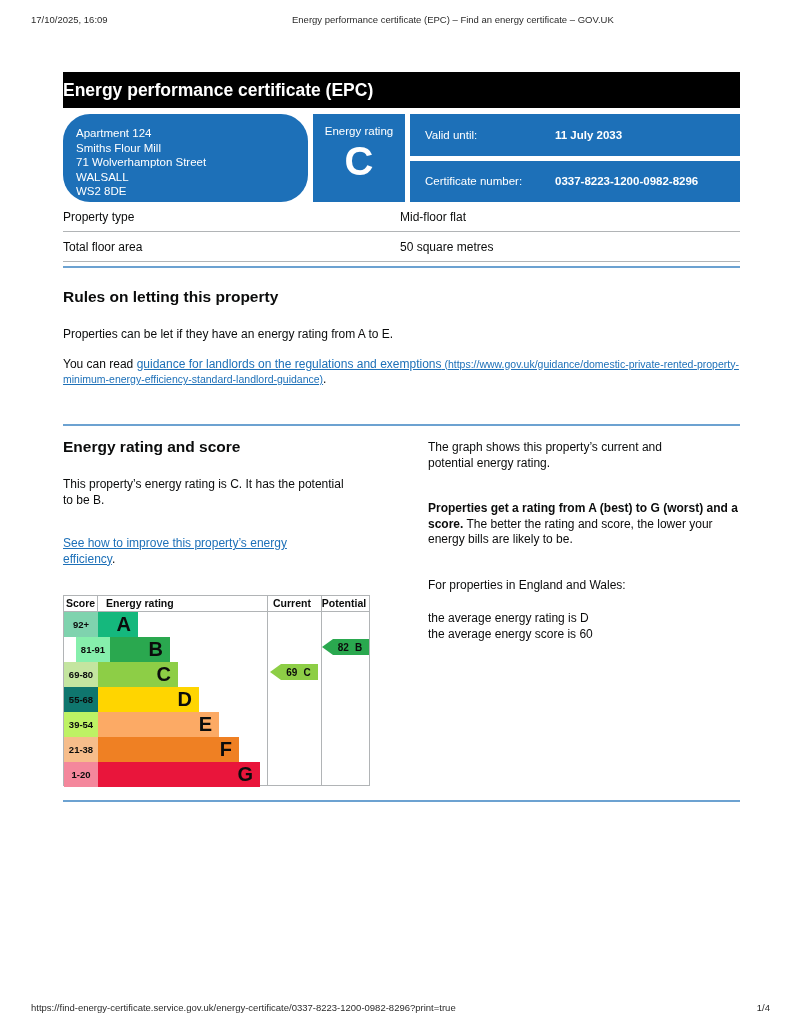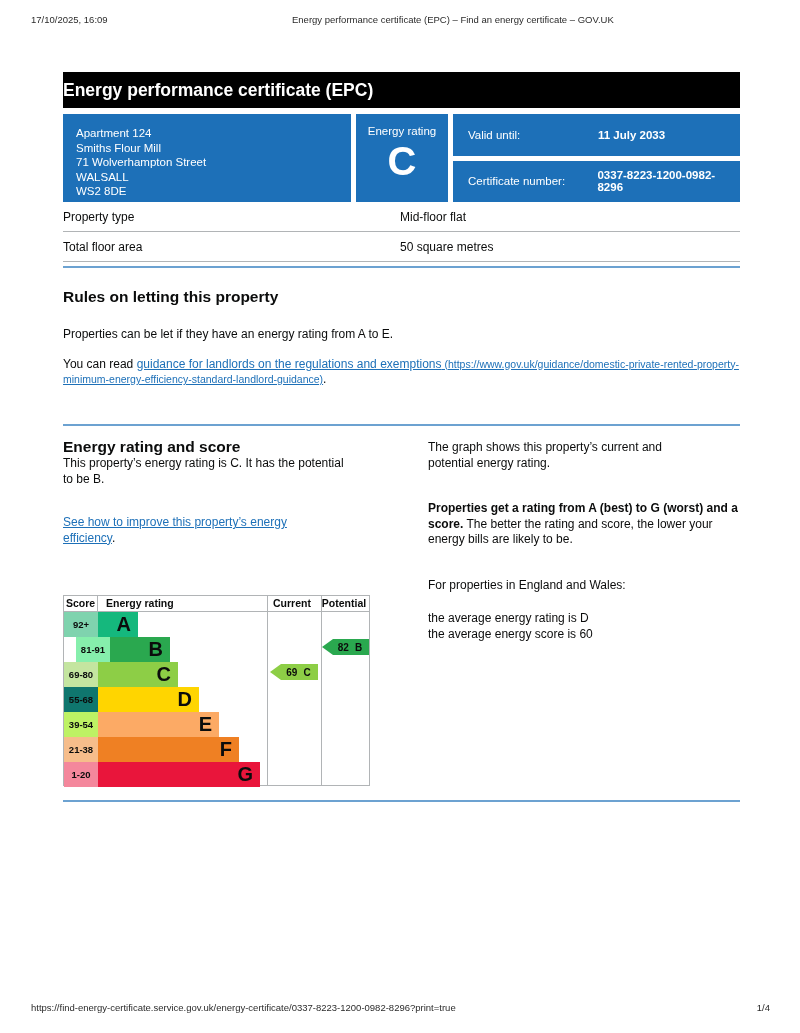--- a/index.html
+++ b/index.html
@@ -11,21 +11,21 @@
   .print-date { left:31px; top:14px; }
   .print-title { left:292px; top:14px; }
   .print-url { left:31px; top:1002px; }
   .print-page { left:auto; right:30px; top:1002px; }
 
   .banner { position:absolute; left:63px; top:72px; width:677px; height:36px; background:#000;
             color:#fff; font-size:17.5px; font-weight:bold; line-height:36px; }
 
   .id-row { position:absolute; left:63px; top:114px; width:677px; height:88px; display:flex; gap:5px; }
   .id-box { background:#1d70b8; color:#fff; }
-  .addr-box { width:288px; padding:12px 0 0 13px; font-size:11.5px; line-height:14.5px; }
+  .addr-box { width:245px; padding:12px 0 0 13px; font-size:11.5px; line-height:14.5px;border-radius:27px; }
   .addr-box div { white-space:nowrap; }
   .rating-box { width:92px; text-align:center; padding-top:11px; font-size:11.5px; }
   .rating-box .big-letter { display:block; font-size:40px; font-weight:bold; line-height:44px; margin-top:2px; }
   .cert-col { flex:1; display:flex; flex-direction:column; gap:5px; }
   .cert-row { flex:1; display:flex; align-items:center; font-size:11.5px; }
   .cert-row .lbl { width:115px; margin-left:15px; }
   .cert-row .val { font-weight:bold; margin-left:15px; }
 
   .summary { position:absolute; left:63px; top:202px; width:677px; font-size:12px; }
   .summary-row { display:flex; padding:8px 0 7px 0; border-bottom:1px solid #b1b4b6; }
@@ -38,21 +38,21 @@
   p, .bodytext { font-size:12px; line-height:15.5px; }
   a { color:#1d70b8; text-decoration:underline; cursor:pointer; }
   .url-small { font-size:10.5px; }
 
   .rules { position:absolute; left:63px; top:288px; width:677px; }
   .rules p.p1 { margin-top:21px; }
   .rules p.p2 { margin-top:14px; }
 
   .cols { position:absolute; left:63px; top:438px; width:677px; }
   .leftcol { position:absolute; left:0; top:0; width:315px; }
-  .leftcol .p1 { max-width:292px; }
+  .leftcol .p1 { margin-top:21px; max-width:292px; }
   .leftcol .improve { margin-top:28px; max-width:262px; }
   .rightcol { position:absolute; left:365px; top:2px; width:330px; }
   .rightcol .p1 { max-width:282px; }
   .rightcol .p2 { margin-top:30px; max-width:318px; }
   .rightcol .p3 { margin-top:30px; }
   .rightcol .avg { margin-top:18px; }
 
   
   .epc { position:absolute; left:63px; top:595px; width:307px; height:191px; border:1px solid #b1b4b6; background:#fff; }
   .epc-header { display:flex; height:16px; border-bottom:1px solid #b1b4b6; font-size:10.5px; font-weight:bold; }

